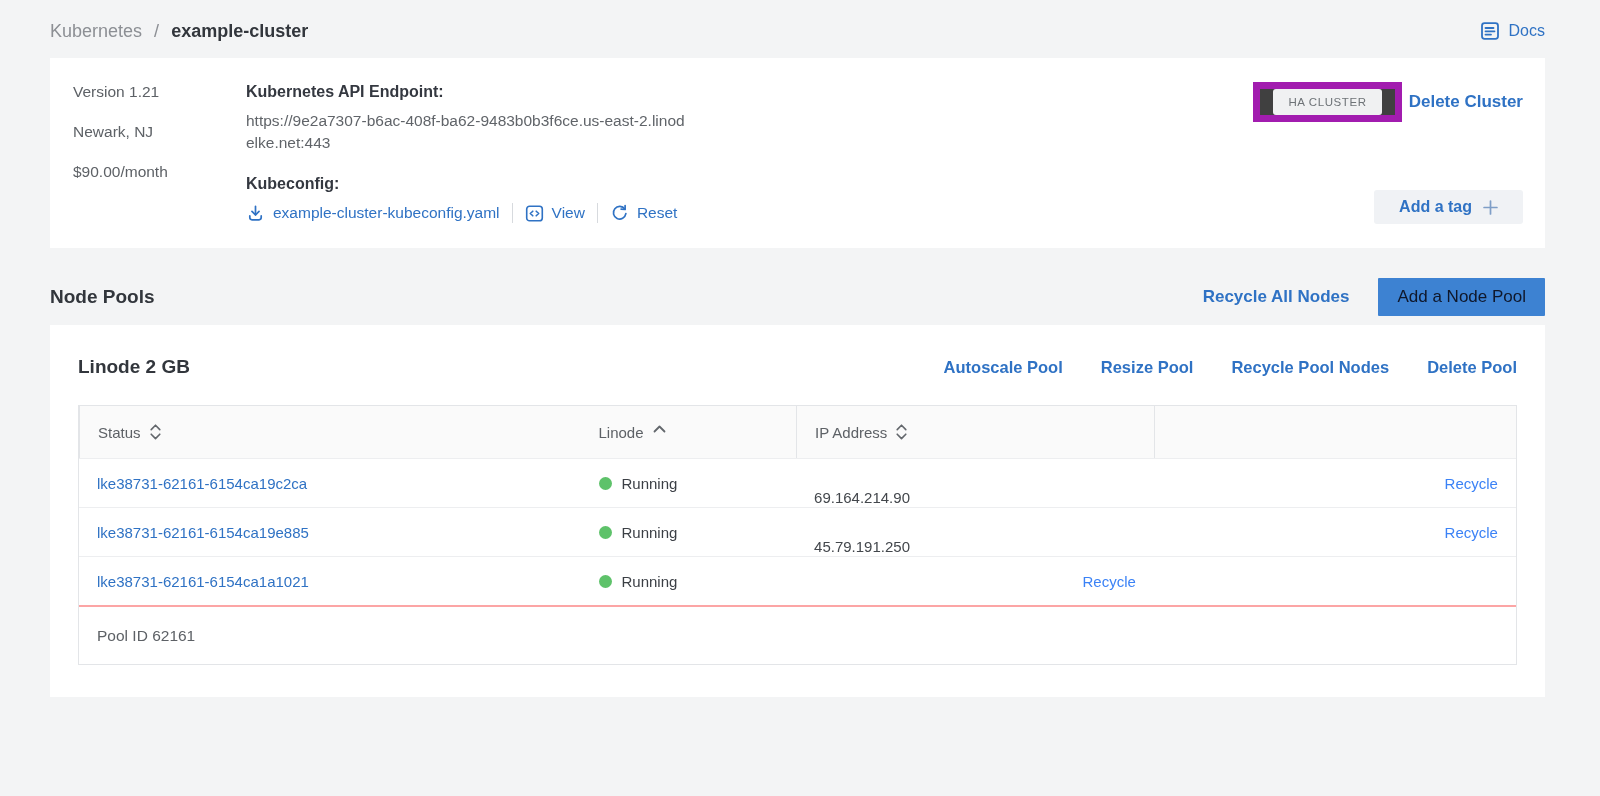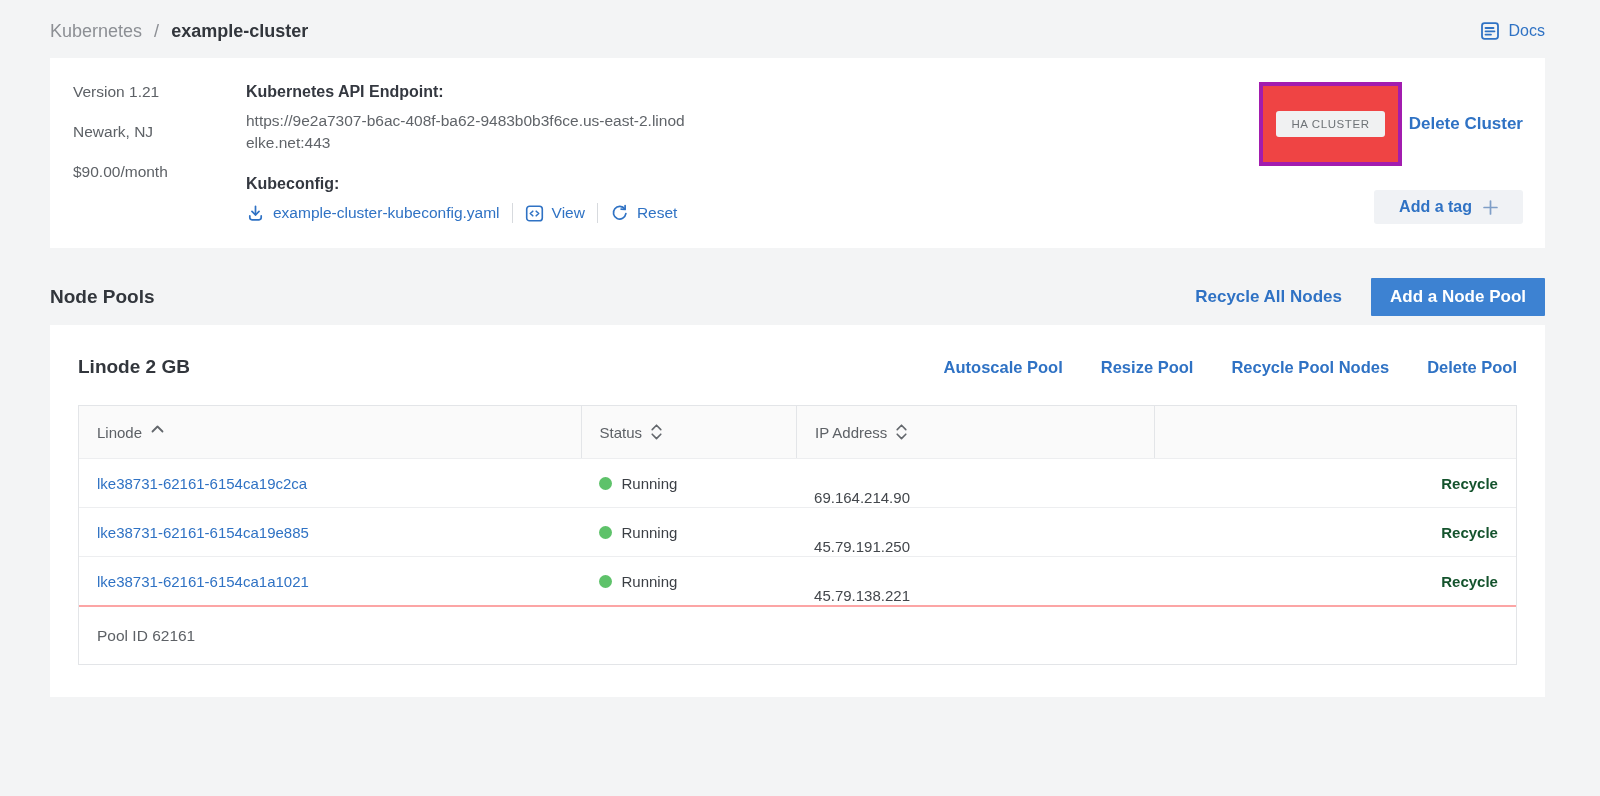--- a/index.html
+++ b/index.html
@@ -28,53 +28,53 @@
   .spec-col2 { width:212px; }
   .endpoint-block { width:446px; }
   .block-label { font-size:16px; font-weight:bold; color:#343840; height:20px; line-height:20px; }
   .endpoint-url { margin-top:8px; font-size:15.5px; line-height:22px; color:#606469; word-break:break-all; }
   .kubeconfig-label { margin-top:20px; }
   .kubeconfig-row { margin-top:9px; display:flex; align-items:center; font-size:15.5px; color:#2f72c4; }
   .kc-link { display:flex; align-items:center; gap:8px; color:#2f72c4; cursor:pointer; }
   .kc-divider { width:1px; height:20px; background:#d7dade; margin:0 12px; }
   .summary-right { margin-left:auto; display:flex; flex-direction:column; align-items:flex-end; }
   .summary-top-row { display:flex; align-items:center; }
-  .ha-annotation { border:4px solid #a21caf; background:#ef4444; padding:25px 13px; }
+  .ha-annotation { border:7px solid #a21caf; background:#404040; padding:0 13px; }
   .ha-chip { background:#f0f1f2; color:#6e7377; font-size:11.5px; letter-spacing:.6px; padding:7px 15px; border-radius:3px; white-space:nowrap; }
   .delete-cluster { color:#2f72c4; font-size:17px; font-weight:bold; margin-left:7px; cursor:pointer; white-space:nowrap; }
   .add-tag { margin-top:auto; background:#f0f2f5; display:flex; align-items:center; gap:11px; padding:8px 25px; border-radius:3px; cursor:pointer; }
   .add-tag-label { color:#2f72c4; font-size:16px; font-weight:bold; }
 
   
   .np-header { margin-top:30px; height:38px; margin-bottom:9px; display:flex; align-items:center; justify-content:space-between; }
   .np-title { font-size:19px; font-weight:bold; color:#32363c; }
   .np-right { display:flex; align-items:center; }
   .recycle-all { color:#2f72c4; font-size:17px; font-weight:bold; margin-right:29px; cursor:pointer; }
-  .add-pool-btn { background:#3d82d2; color:#ffffff; border:none; font-family:inherit; font-size:17px; font-weight:bold; height:38px; padding:0 19px; border-radius:1px; cursor:pointer; }
+  .add-pool-btn { background:#3d82d2; color:#0f172a; border:none; font-family:inherit; font-size:17px; font-weight:normal; height:38px; padding:0 19px; border-radius:1px; cursor:pointer; }
 
   
   .pool-card { background:#fff; padding:22px 28px 32px; }
   .pool-header { height:40px; display:flex; align-items:center; justify-content:space-between; margin-bottom:18px; }
   .pool-name { font-size:19px; font-weight:bold; color:#32363c; }
   .pool-actions { display:flex; gap:38px; }
   .pool-action { color:#2f72c4; font-size:16.5px; font-weight:bold; cursor:pointer; }
 
   .ptable { border:1px solid #e3e5e8; }
   .prow { display:grid; grid-template-columns:34.9% 15% 24.9% 25.2%; align-items:center; }
   .prow-head { background:#fafafa; height:52px; font-size:15px; color:#5d6166; }
   .head-cell { display:flex; align-items:center; gap:9px; padding-left:18px; height:100%; }
   .head-cell.bordered { border-left:1px solid #e3e5e8; }
   .prow-data { height:49px; border-top:1px solid #edeef0; font-size:15px; }
   .cell { padding-left:18px; }
   .linode-link { color:#2f72c4; cursor:pointer; }
   .status-cell { display:flex; align-items:center; gap:10px; color:#3b3f45; }
   .status-dot { width:13px; height:13px; border-radius:50%; background:#5ec26a; }
   .ip-cell { color:#43474c;margin-top:29px; }
   .recycle-cell { text-align:right; padding-right:18px; }
-  .recycle-link { color:#14532d; cursor:pointer;font-weight:bold; }
+  .recycle-link { color:#3b82f6; cursor:pointer; }
   .pfooter { height:59px; border-top:2px solid #fca5a5; display:flex; align-items:center; padding-left:18px; font-size:15.5px; color:#5d6166; }
 
   .icon { display:inline-flex; flex:none; }
   .sort-stack { display:flex; flex-direction:column; gap:2px; }
 </style>
 </head>
 <body>
 
 <div class="page">
 
@@ -174,40 +174,40 @@
       <div class="pool-actions">
         <span class="pool-action">Autoscale Pool</span>
         <span class="pool-action">Resize Pool</span>
         <span class="pool-action">Recycle Pool Nodes</span>
         <span class="pool-action">Delete Pool</span>
       </div>
     </div>
 
     <div class="ptable">
       <div class="prow prow-head">
+        <div class="head-cell bordered">
+          <span>Status</span>
+          <span class="sort-stack icon">
+            <svg width="11" height="7" viewBox="0 0 11 7" fill="none" stroke="#63676c" stroke-width="1.6" stroke-linecap="round" stroke-linejoin="round">
+                <polyline points="1.2,5.6 5.5,1.2 9.8,5.6"></polyline>
+              </svg>
+            <svg width="11" height="7" viewBox="0 0 11 7" fill="none" stroke="#63676c" stroke-width="1.6" stroke-linecap="round" stroke-linejoin="round">
+                <polyline points="1.2,1.2 5.5,5.6 9.8,1.2"></polyline>
+              </svg>
+          </span>
+        </div>
         <div class="head-cell">
           <span>Linode</span>
           <span class="icon" style="margin-top:-6px;">
             <svg width="13" height="8" viewBox="0 0 13 8" fill="none" stroke="#63676c" stroke-width="1.8" stroke-linecap="round" stroke-linejoin="round">
                 <polyline points="1.5,6.5 6.5,1.5 11.5,6.5"></polyline>
               </svg>
           </span>
         </div>
         <div class="head-cell bordered">
-          <span>Status</span>
-          <span class="sort-stack icon">
-            <svg width="11" height="7" viewBox="0 0 11 7" fill="none" stroke="#63676c" stroke-width="1.6" stroke-linecap="round" stroke-linejoin="round">
-                <polyline points="1.2,5.6 5.5,1.2 9.8,5.6"></polyline>
-              </svg>
-            <svg width="11" height="7" viewBox="0 0 11 7" fill="none" stroke="#63676c" stroke-width="1.6" stroke-linecap="round" stroke-linejoin="round">
-                <polyline points="1.2,1.2 5.5,5.6 9.8,1.2"></polyline>
-              </svg>
-          </span>
-        </div>
-        <div class="head-cell bordered">
           <span>IP Address</span>
           <span class="sort-stack icon">
             <svg width="11" height="7" viewBox="0 0 11 7" fill="none" stroke="#63676c" stroke-width="1.6" stroke-linecap="round" stroke-linejoin="round">
                 <polyline points="1.2,5.6 5.5,1.2 9.8,5.6"></polyline>
               </svg>
             <svg width="11" height="7" viewBox="0 0 11 7" fill="none" stroke="#63676c" stroke-width="1.6" stroke-linecap="round" stroke-linejoin="round">
                 <polyline points="1.2,1.2 5.5,5.6 9.8,1.2"></polyline>
               </svg>
           </span>
         </div>
@@ -233,21 +233,20 @@
         <div class="cell ip-cell">45.79.191.250</div>
         <div class="recycle-cell"><span class="recycle-link">Recycle</span></div>
       </div>
 
       <div class="prow prow-data">
         <div class="cell"><span class="linode-link">lke38731-62161-6154ca1a1021</span></div>
         <div class="cell status-cell">
           <span class="status-dot"></span>
           <span>Running</span>
         </div>
-        <div class="cell ip-cell">45.79.138.221</div>
         <div class="recycle-cell"><span class="recycle-link">Recycle</span></div>
       </div>
 
       <div class="pfooter">Pool ID 62161</div>
     </div>
   </div>
 
 </div>
 
 </body></html>

